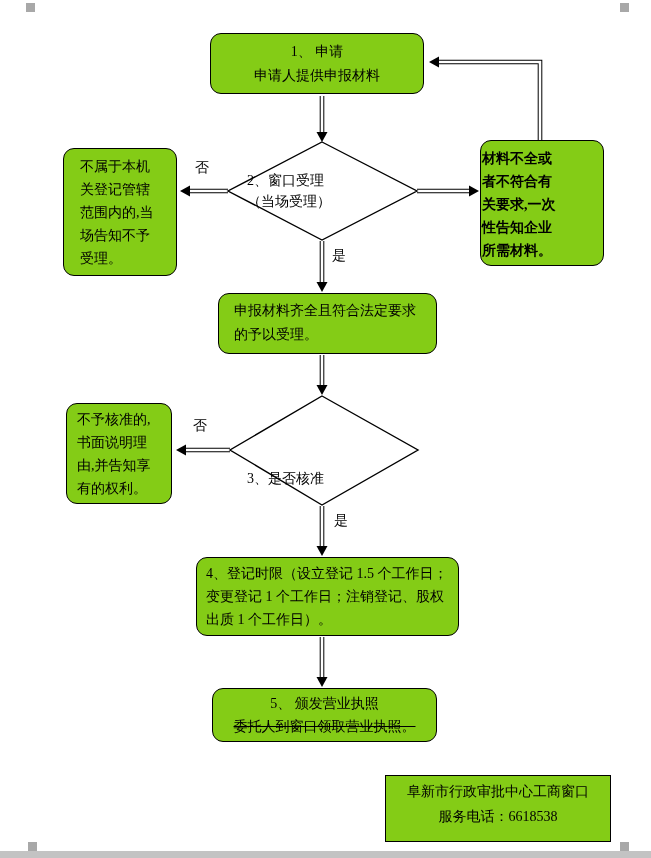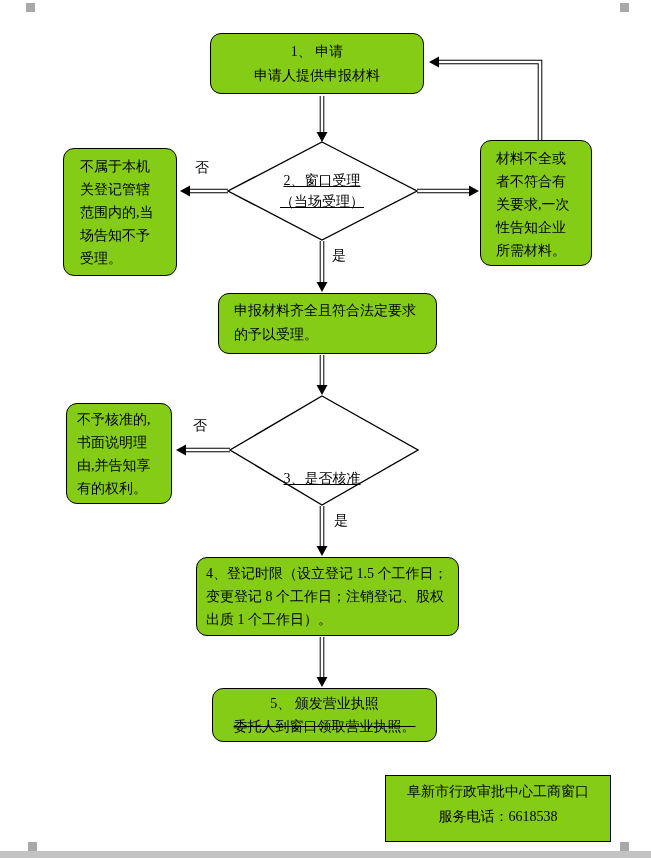--- a/index.html
+++ b/index.html
@@ -14,21 +14,21 @@
   .pi{stroke:#fff;stroke-width:2.6;fill:none;}
   .ah{fill:#000;stroke:none;}
   .diamond{fill:#fff;stroke:#000;stroke-width:1.4;}
   .box{
     position:absolute;border:1.4px solid #000;background:#84cc16;
     box-sizing:border-box;font-size:14px;line-height:23px;
   }
   .box div{white-space:nowrap;}
   .rounded{border-radius:11px;}
   .center{text-align:center;}
-  .dtext{position:absolute;text-align:center;font-size:14px;line-height:21px;text-decoration:underline;}
+  .dtext{position:absolute;font-size:14px;line-height:21px;}
   .dtext div{white-space:nowrap;}
   .lbl{position:absolute;font-size:14px;line-height:16px;}
   .mark{position:absolute;background:#a8a8a8;}
   #bottom-strip{position:absolute;left:0;top:851px;width:651px;height:7px;background:#c3c3c3;}
   
   [data-name="node-issue-license"] div:nth-child(2){text-decoration:line-through;}
 </style>
 </head>
 <body>
 
@@ -105,21 +105,21 @@
     </div>
 
   <div class="box rounded" style="left:63px;top:148px;width:114px;height:128px;padding:6px 0 0 16px;" data-name="node-reject-no-jurisdiction">
       <div>不属于本机</div>
       <div>关登记管辖</div>
       <div>范围内的,当</div>
       <div>场告知不予</div>
       <div>受理。</div>
     </div>
 
-  <div class="box rounded" style="left:480px;top:140px;width:112px;height:126px;padding:6px 0 0 15px;" data-name="node-incomplete-materials">
+  <div class="box rounded" style="left:480px;top:140px;width:124px;height:126px;padding:6px 0 0 1px;font-weight:bold;" data-name="node-incomplete-materials">
       <div>材料不全或</div>
       <div>者不符合有</div>
       <div>关要求,一次</div>
       <div>性告知企业</div>
       <div>所需材料。</div>
     </div>
 
   <div class="box rounded" style="left:218px;top:293px;width:219px;height:61px;padding:5px 0 0 15px;line-height:24px;" data-name="node-accepted">
       <div>申报材料齐全且符合法定要求</div>
       <div>的予以受理。</div>
@@ -129,21 +129,21 @@
 
   <div class="box rounded" style="left:66px;top:403px;width:106px;height:101px;padding:4px 0 0 10px;" data-name="node-not-approved">
       <div>不予核准的,</div>
       <div>书面说明理</div>
       <div>由,并告知享</div>
       <div>有的权利。</div>
     </div>
 
   <div class="box rounded" style="left:196px;top:557px;width:263px;height:79px;padding:4px 0 0 9px;" data-name="node-time-limit">
       <div>4、登记时限（设立登记 1.5 个工作日；</div>
-      <div>变更登记 8 个工作日；注销登记、股权</div>
+      <div>变更登记 1 个工作日；注销登记、股权</div>
       <div>出质 1 个工作日）。</div>
     </div>
 
   <div class="box rounded center" style="left:212px;top:688px;width:225px;height:54px;padding-top:3px;" data-name="node-issue-license">
       <div>5、 颁发营业执照</div>
       <div>委托人到窗口领取营业执照。</div>
     </div>
 
   <div class="box center" style="left:385px;top:775px;width:226px;height:67px;padding-top:3px;line-height:25px;" data-name="footer-contact-box">
       <div>阜新市行政审批中心工商窗口</div>

